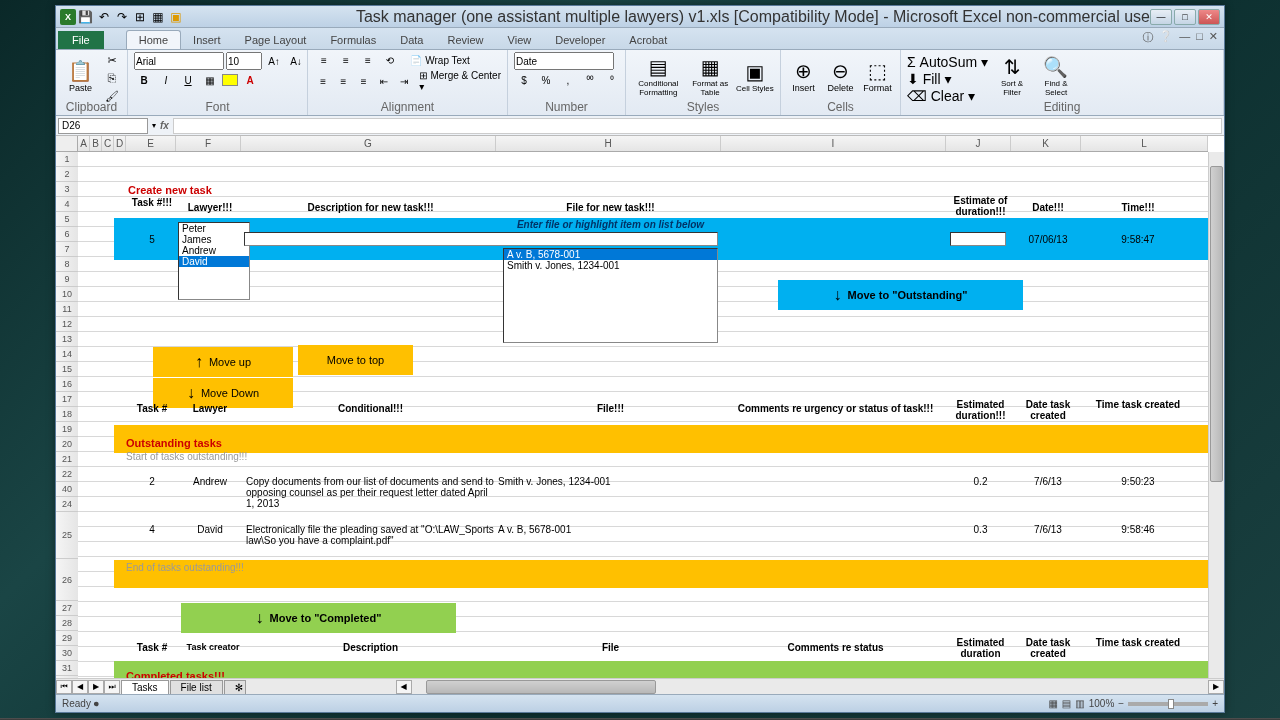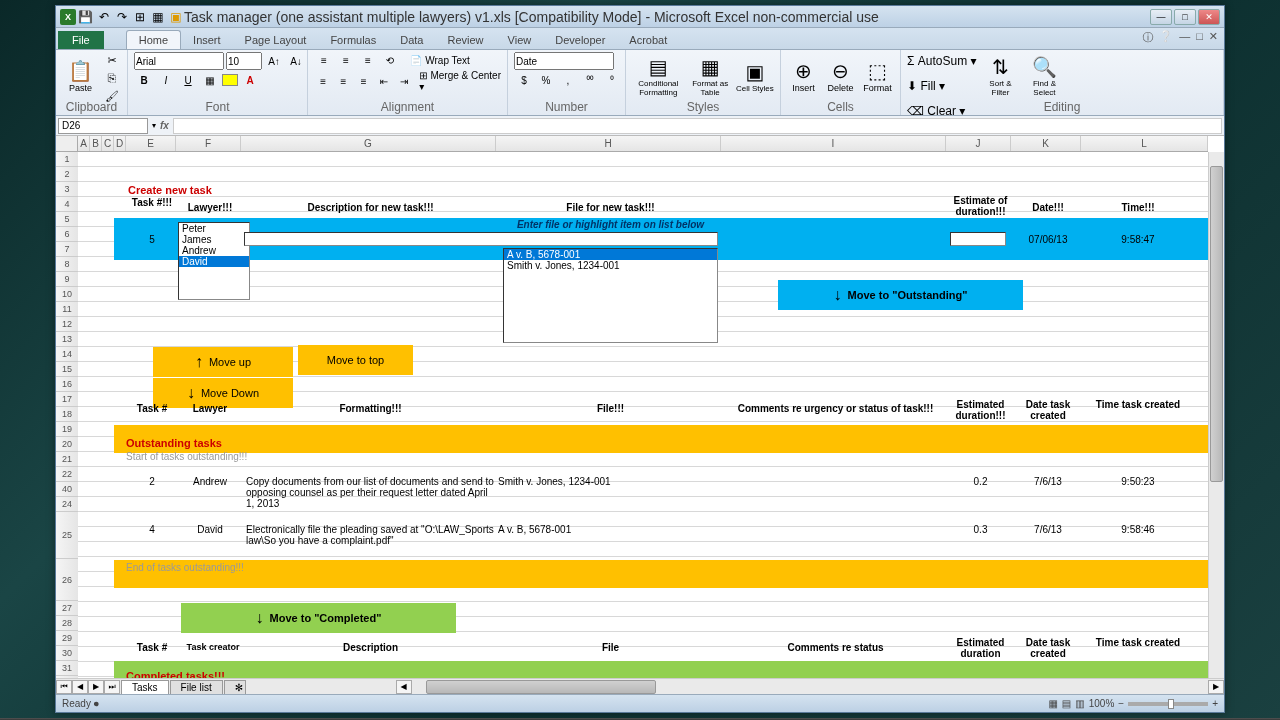--- a/index.html
+++ b/index.html
@@ -7,21 +7,21 @@
 .wallpaper { position: absolute; inset: 0; background: linear-gradient(135deg, #0a2828 0%, #1a4545 30%, #0d3030 60%, #1a4040 100%); }
 
 
 .excel-window { position: absolute; left: 55px; top: 5px; width: 1170px; height: 708px; background: #fff; border: 1px solid #5a7a9a; box-shadow: 0 0 8px rgba(0,0,0,0.4); display: flex; flex-direction: column; }
 
 
 .titlebar { height: 22px; background: linear-gradient(#d5e3f0, #bdd1e5); display: flex; align-items: center; padding: 0 4px; border-bottom: 1px solid #9ab; }
 .titlebar .qat { display: flex; align-items: center; gap: 2px; }
 .qat-icon { width: 16px; height: 16px; display: inline-flex; align-items: center; justify-content: center; font-size: 12px; cursor: pointer; border-radius: 2px; }
 .excel-logo { width: 16px; height: 16px; background: #2a7a2a; color: #fff; font-weight: bold; font-size: 9px; display: flex; align-items: center; justify-content: center; border-radius: 2px; }
-.title-text { flex: 1; text-align: left; font-size: 14px; color: #333; }
+.title-text { flex: 1; text-align: right; font-size: 16px; color: #333; }
 .win-controls { display: flex; gap: 2px; }
 .win-btn { width: 22px; height: 16px; background: linear-gradient(#e8eef5, #c5d5e5); border: 1px solid #8aa; border-radius: 2px; display: flex; align-items: center; justify-content: center; font-size: 9px; cursor: pointer; }
 .win-btn.close { background: linear-gradient(#e88, #c55); color: #fff; }
 
 
 .ribbon-tabs { height: 22px; background: linear-gradient(#d5e3f0, #c8d8e8); display: flex; align-items: flex-end; padding-left: 2px; border-bottom: 1px solid #9ab; }
 .file-tab { background: #217346; color: #fff; padding: 3px 14px; font-size: 11px; margin-right: 2px; cursor: pointer; }
 .ribbon-tab { padding: 3px 12px; font-size: 11px; color: #444; cursor: pointer; }
 .ribbon-tab.active { background: #f1f5fa; border: 1px solid #9ab; border-bottom: none; border-radius: 3px 3px 0 0; margin-left: 20px; }
 
@@ -264,21 +264,21 @@
           </div>
         <div class="big-btn" style="width:34px">
             <span class="ico">⬚</span>
             <span>Format</span>
           </div>
       </div>
       <div class="ribbon-group-label">Cells</div>
     </div>
     <div class="ribbon-group" style="flex:1">
       <div class="ribbon-body">
-        <div class="col2" style="font-size:12px;gap:11px;padding-top:2px">
+        <div class="col2" style="font-size:14px;gap:1px;padding-top:2px">
           <span>Σ <span>AutoSum</span> ▾</span>
           <span>⬇ <span>Fill</span> ▾</span>
           <span>⌫ <span>Clear</span> ▾</span>
         </div>
         <div class="big-btn" style="width:40px">
             <span class="ico">⇅</span>
             <span style="font-size:8px;text-align:center;line-height:9px">Sort &amp; Filter</span>
           </div>
         <div class="big-btn" style="width:40px">
             <span class="ico">🔍</span>
@@ -396,21 +396,21 @@
         <button class="btn-orange" style="left:220px;top:193px;width:115px">
             <span>Move to top</span>
           </button>
         <button class="btn-orange" style="left:75px;top:226px;width:140px">
             <span style="font-size:16px;font-weight:bold">↓</span>
             <span>Move Down</span>
           </button>
 
         <div class="block col-hdr" style="left:50px;top:251px;width:48px">Task #</div>
         <div class="block col-hdr" style="left:100px;top:251px;width:64px">Lawyer</div>
-        <div class="block col-hdr" style="left:165px;top:251px;width:255px">Formatting!!!</div>
+        <div class="block col-hdr" style="left:165px;top:251px;width:255px">Conditional!!!</div>
         <div class="block col-hdr" style="left:420px;top:251px;width:225px">File!!!</div>
         <div class="block col-hdr" style="left:645px;top:251px;width:225px">Comments re urgency or status of task!!!</div>
         <div class="block col-hdr" style="left:870px;top:247px;width:65px;line-height:11px">Estimated duration!!!</div>
         <div class="block col-hdr" style="left:935px;top:247px;width:70px;line-height:11px">Date task created</div>
         <div class="block col-hdr" style="left:1005px;top:247px;width:110px;line-height:11px">Time task created</div>
 
         <div class="orange-bar" style="left:36px;top:273px;height:28px;right:0"></div>
         <div class="block create-hdr" style="left:48px;top:285px">Outstanding tasks</div>
         <div class="block grey" style="left:48px;top:299px">Start of tasks outstanding!!!</div>
 

